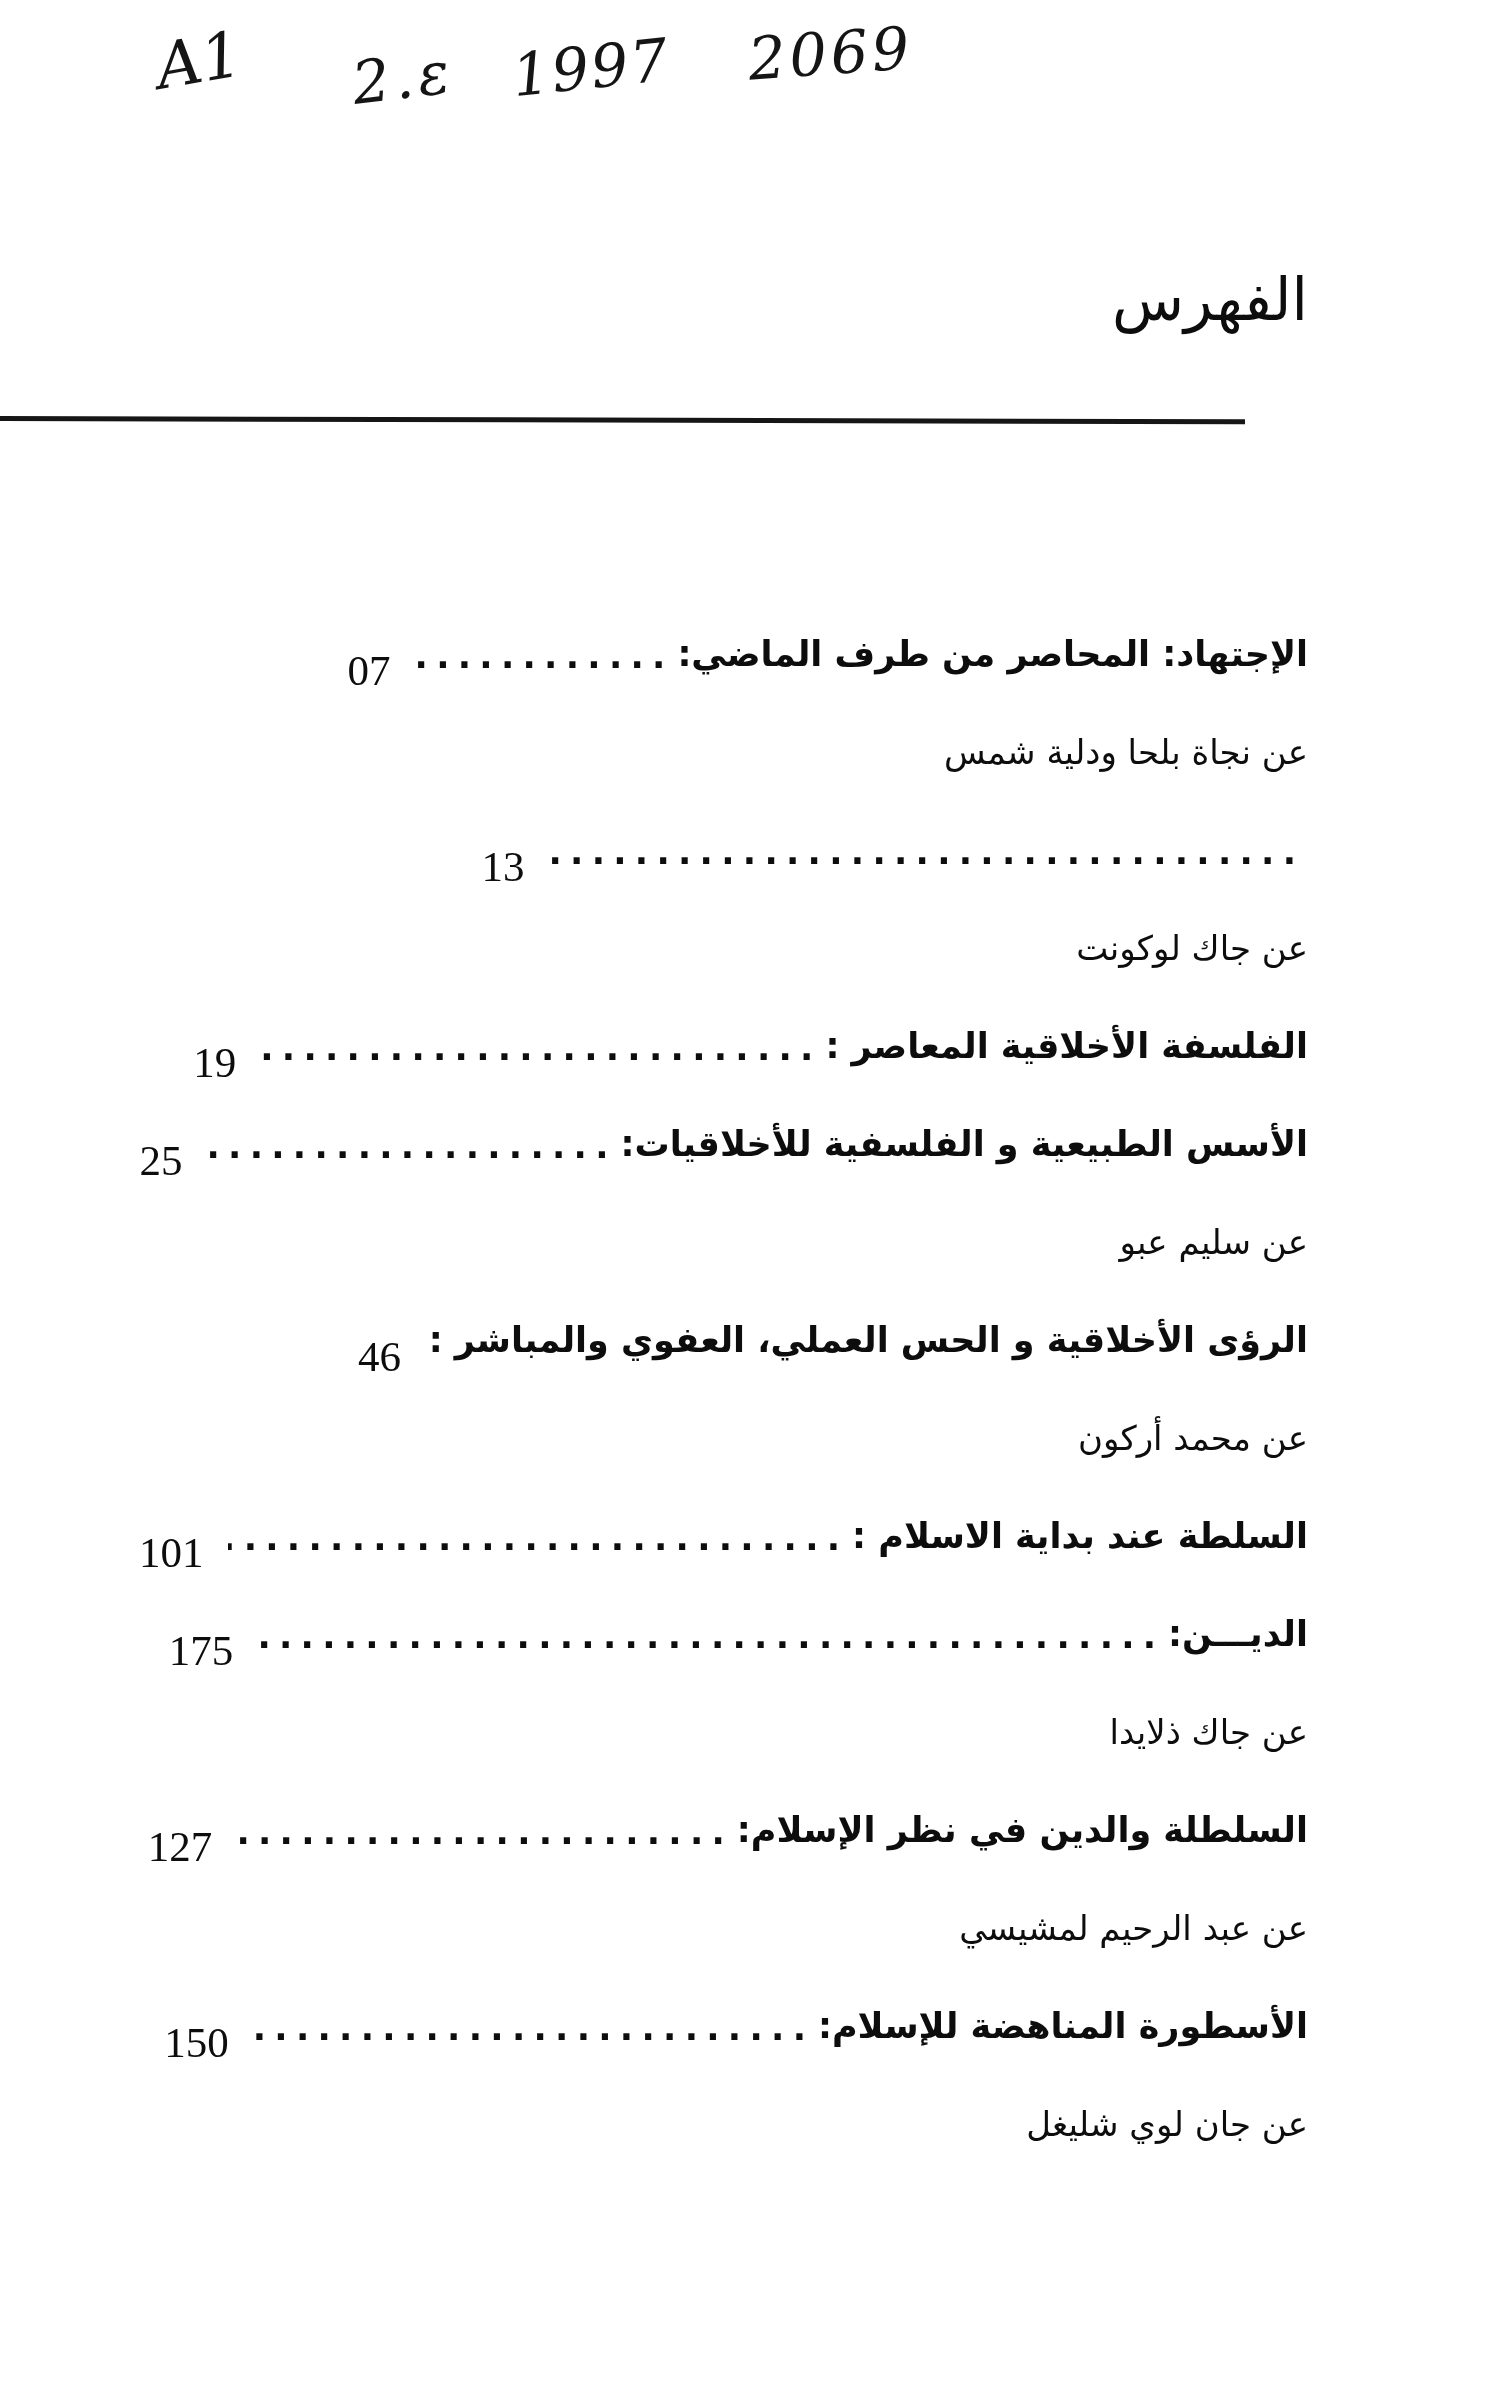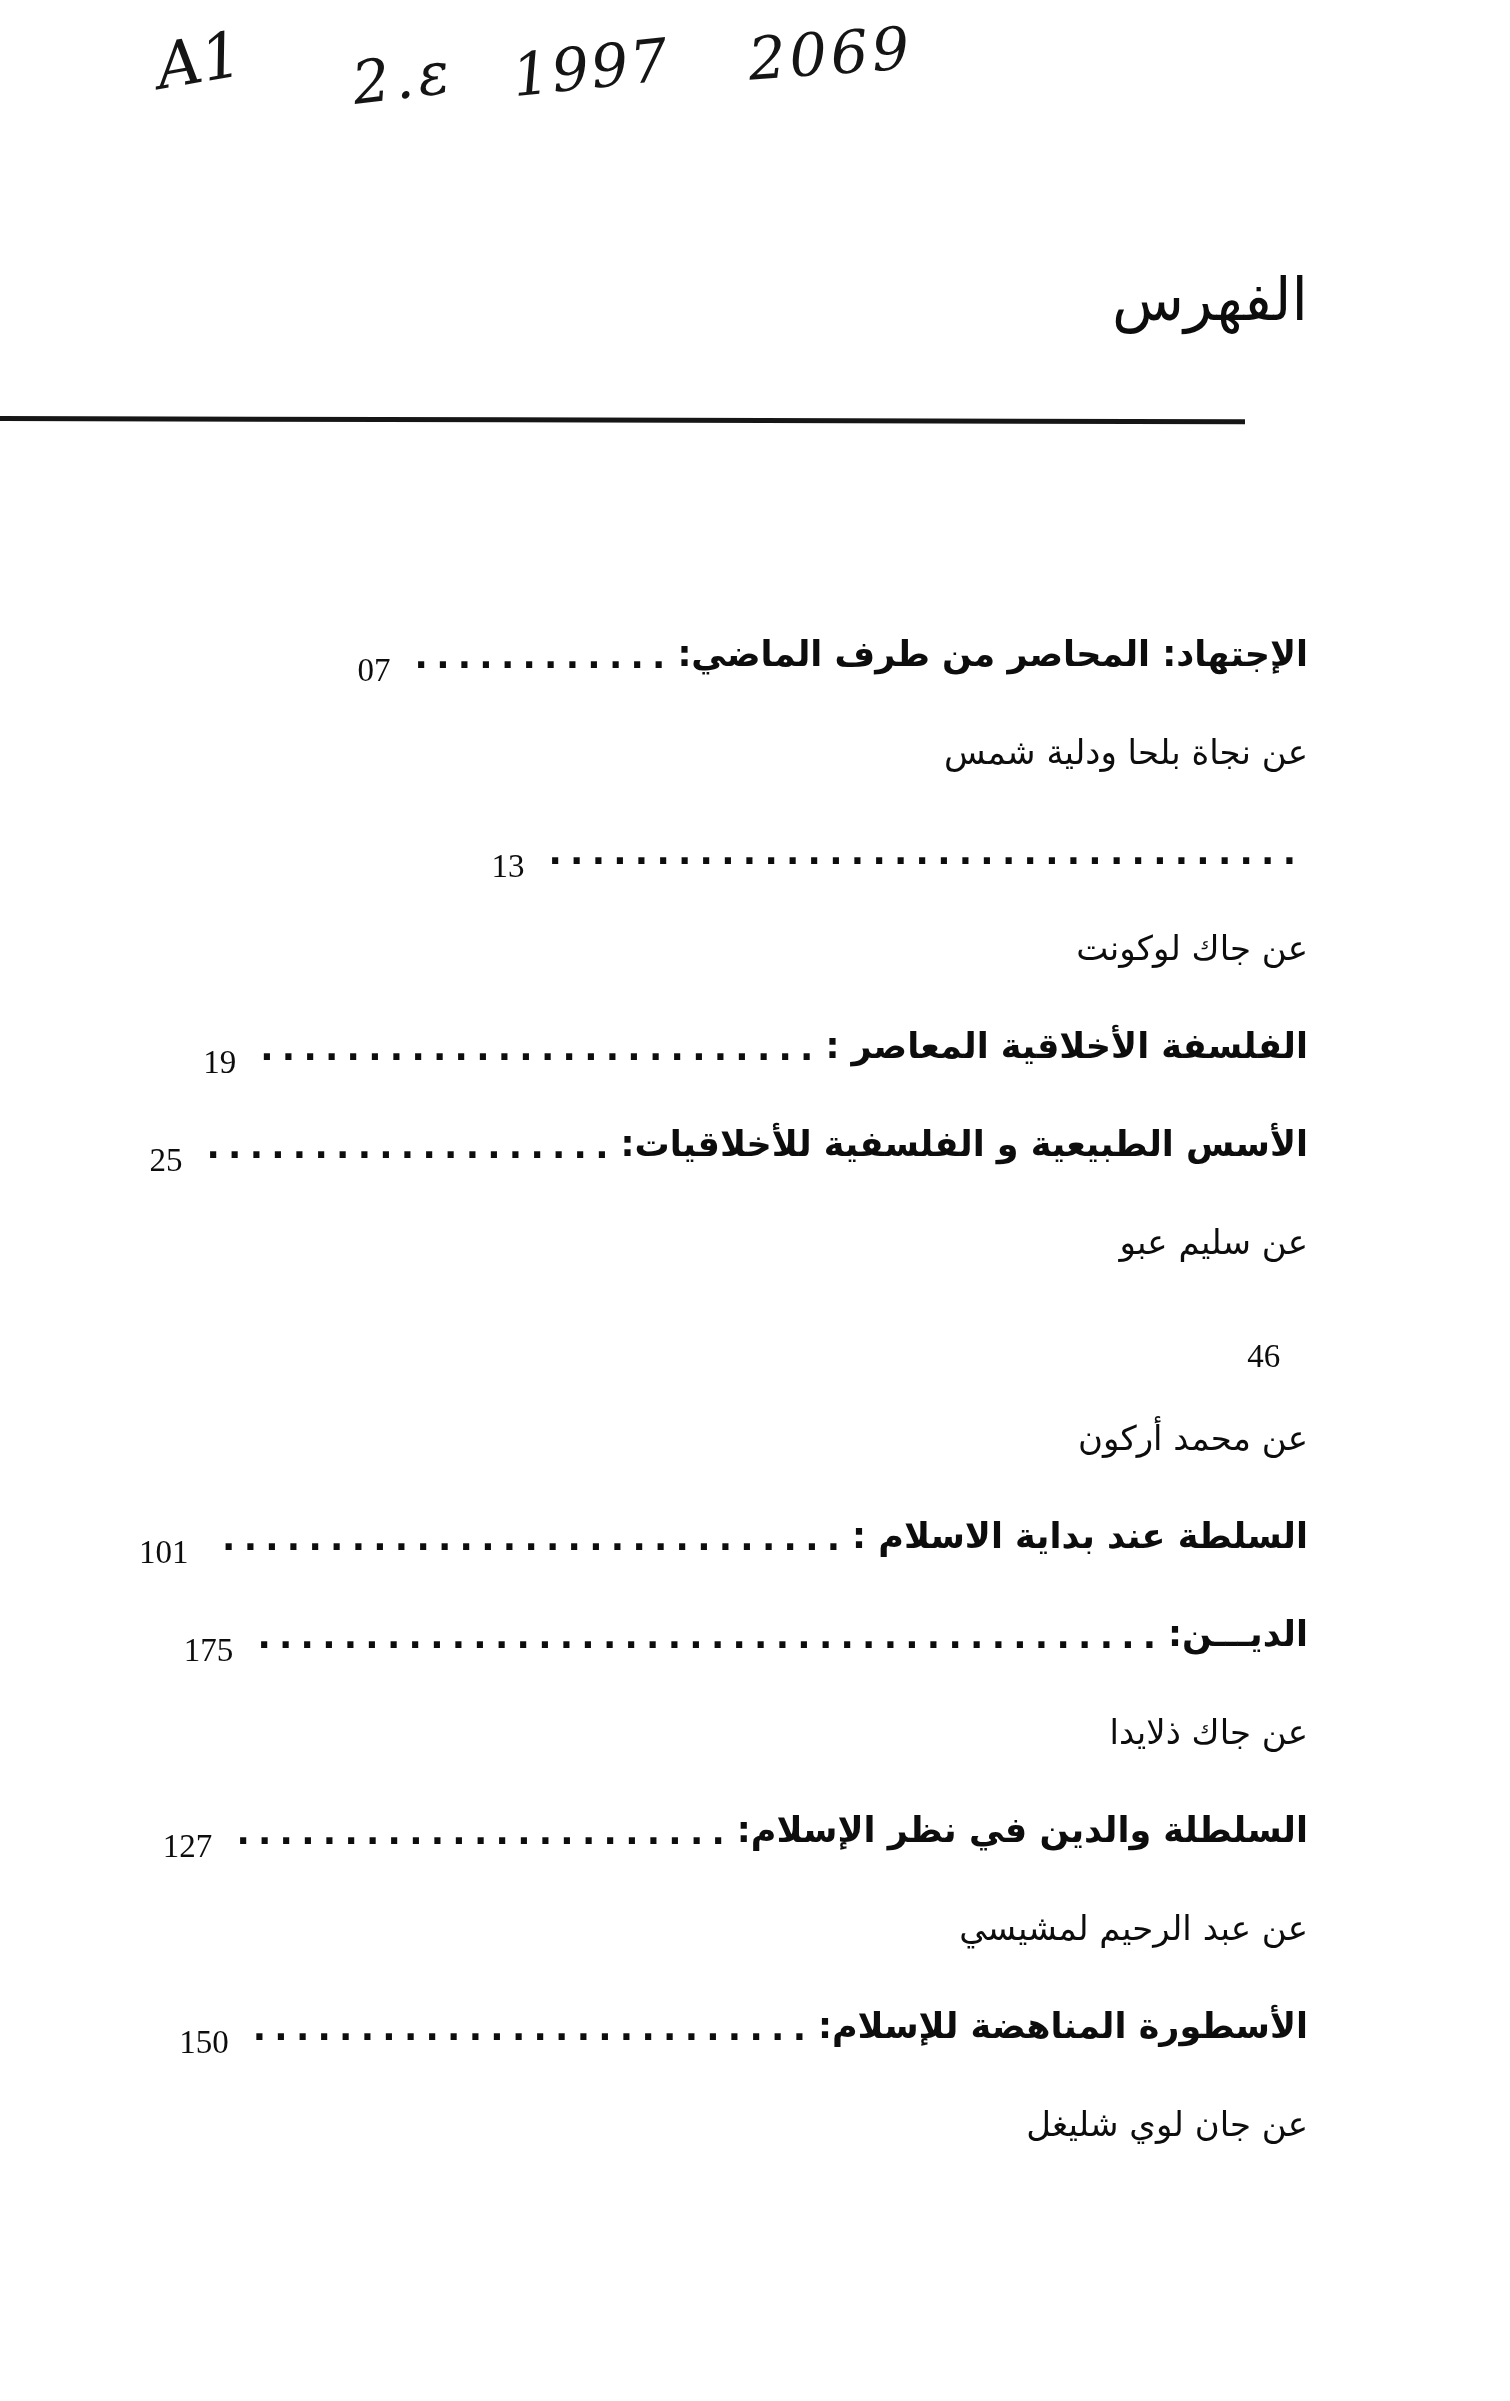--- a/index.html
+++ b/index.html
@@ -75,21 +75,21 @@
     letter-spacing: 8.3px;
     white-space: nowrap;
     overflow: hidden;
     flex: 0 1 auto;
     min-width: 0;
     margin: 0 3.7px;
     padding-top: 3.7px;
   }
   .row .num {
     font-family: "Liberation Serif", serif;
-    font-size: 33px;
+    font-size: 43px;
     font-weight: 500;
     direction: ltr;
     margin-inline-start: auto;
     padding-inline-end: 20.4px; 
     flex: 0 0 auto;
     margin-top: 32px;
   }
   .row.author .a {
     font-size: 34px;
     font-weight: normal;
@@ -134,20 +134,21 @@
     </div>
     <div class="row entry">
       <span class="t">الأسس الطبيعية و الفلسفية للأخلاقيات:</span>
       <span class="dots">...................</span>
       <span class="num">25</span>
     </div>
     <div class="row author">
       <span class="a">عن سليم عبو</span>
     </div>
     <div class="row entry">
+      <span class="t">الرؤى الأخلاقية و الحس العملي،  العفوي والمباشر :</span>
       <span class="dots"></span>
       <span class="num">46</span>
     </div>
     <div class="row author">
       <span class="a">عن محمد أركون</span>
     </div>
     <div class="row entry">
       <span class="t">السلطة عند بداية الاسلام :</span>
       <span class="dots">..............................</span>
       <span class="num">101</span>

